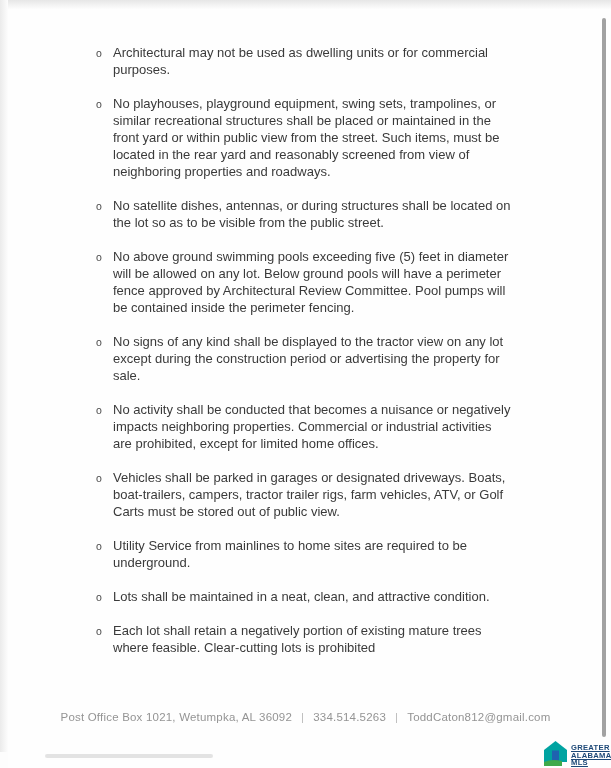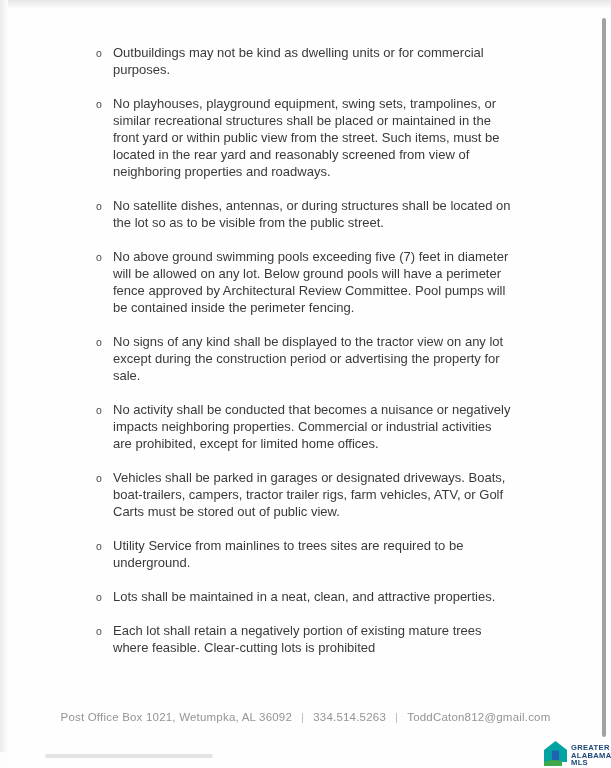--- a/index.html
+++ b/index.html
@@ -100,75 +100,76 @@
     flex: 0 0 auto;
   }
   .logo-text {
     margin-left: 2px;
     margin-top: 4px;
     font-size: 7.6px;
     font-weight: bold;
     line-height: 7.6px;
     letter-spacing: 0.3px;
     color: #1d4877;
+    text-decoration: underline;
   }
 </style>
 </head>
 <body>
 
 <div class="canvas">
   <div class="page"></div>
   <div class="edge-top"></div>
   <div class="edge-left"></div>
   <div class="edge-bottom-smudge"></div>
 
   <ul class="content-list">
     <li class="list-item">
       <span class="bullet-marker">o</span>
-      <span class="bullet-text">Outbuildings may not be kind as dwelling units or for commercial purposes.</span>
+      <span class="bullet-text">Architectural may not be used as dwelling units or for commercial purposes.</span>
     </li>
 
     <li class="list-item">
       <span class="bullet-marker">o</span>
       <span class="bullet-text">No playhouses, playground equipment, swing sets, trampolines, or similar recreational structures shall be placed or maintained in the front yard or within public view from the street. Such items, must be located in the rear yard and reasonably screened from view of neighboring properties and roadways.</span>
     </li>
 
     <li class="list-item">
       <span class="bullet-marker">o</span>
       <span class="bullet-text">No satellite dishes, antennas, or during structures shall be located on the lot so as to be visible from the public street.</span>
     </li>
 
     <li class="list-item">
       <span class="bullet-marker">o</span>
-      <span class="bullet-text">No above ground swimming pools exceeding five (7) feet in diameter will be allowed on any lot. Below ground pools will have a perimeter fence approved by Architectural Review Committee. Pool pumps will be contained inside the perimeter fencing.</span>
+      <span class="bullet-text">No above ground swimming pools exceeding five (5) feet in diameter will be allowed on any lot. Below ground pools will have a perimeter fence approved by Architectural Review Committee. Pool pumps will be contained inside the perimeter fencing.</span>
     </li>
 
     <li class="list-item">
       <span class="bullet-marker">o</span>
       <span class="bullet-text">No signs of any kind shall be displayed to the tractor view on any lot except during the construction period or advertising the property for sale.</span>
     </li>
 
     <li class="list-item">
       <span class="bullet-marker">o</span>
       <span class="bullet-text">No activity shall be conducted that becomes a nuisance or negatively impacts neighboring properties. Commercial or industrial activities are prohibited, except for limited home offices.</span>
     </li>
 
     <li class="list-item">
       <span class="bullet-marker">o</span>
       <span class="bullet-text">Vehicles shall be parked in garages or designated driveways. Boats, boat-trailers, campers, tractor trailer rigs, farm vehicles, ATV, or Golf Carts must be stored out of public view.</span>
     </li>
 
     <li class="list-item">
       <span class="bullet-marker">o</span>
-      <span class="bullet-text">Utility Service from mainlines to trees sites are required to be underground.</span>
+      <span class="bullet-text">Utility Service from mainlines to home sites are required to be underground.</span>
     </li>
 
     <li class="list-item">
       <span class="bullet-marker">o</span>
-      <span class="bullet-text">Lots shall be maintained in a neat, clean, and attractive properties.</span>
+      <span class="bullet-text">Lots shall be maintained in a neat, clean, and attractive condition.</span>
     </li>
 
     <li class="list-item">
       <span class="bullet-marker">o</span>
       <span class="bullet-text">Each lot shall retain a negatively portion of existing mature trees where feasible. Clear-cutting lots is prohibited</span>
     </li>
   </ul>
 
   <div class="footer">
     <span>Post Office Box 1021, Wetumpka, AL 36092</span><span class="sep">|</span><span>334.514.5263</span><span class="sep">|</span><span>ToddCaton812@gmail.com</span>

